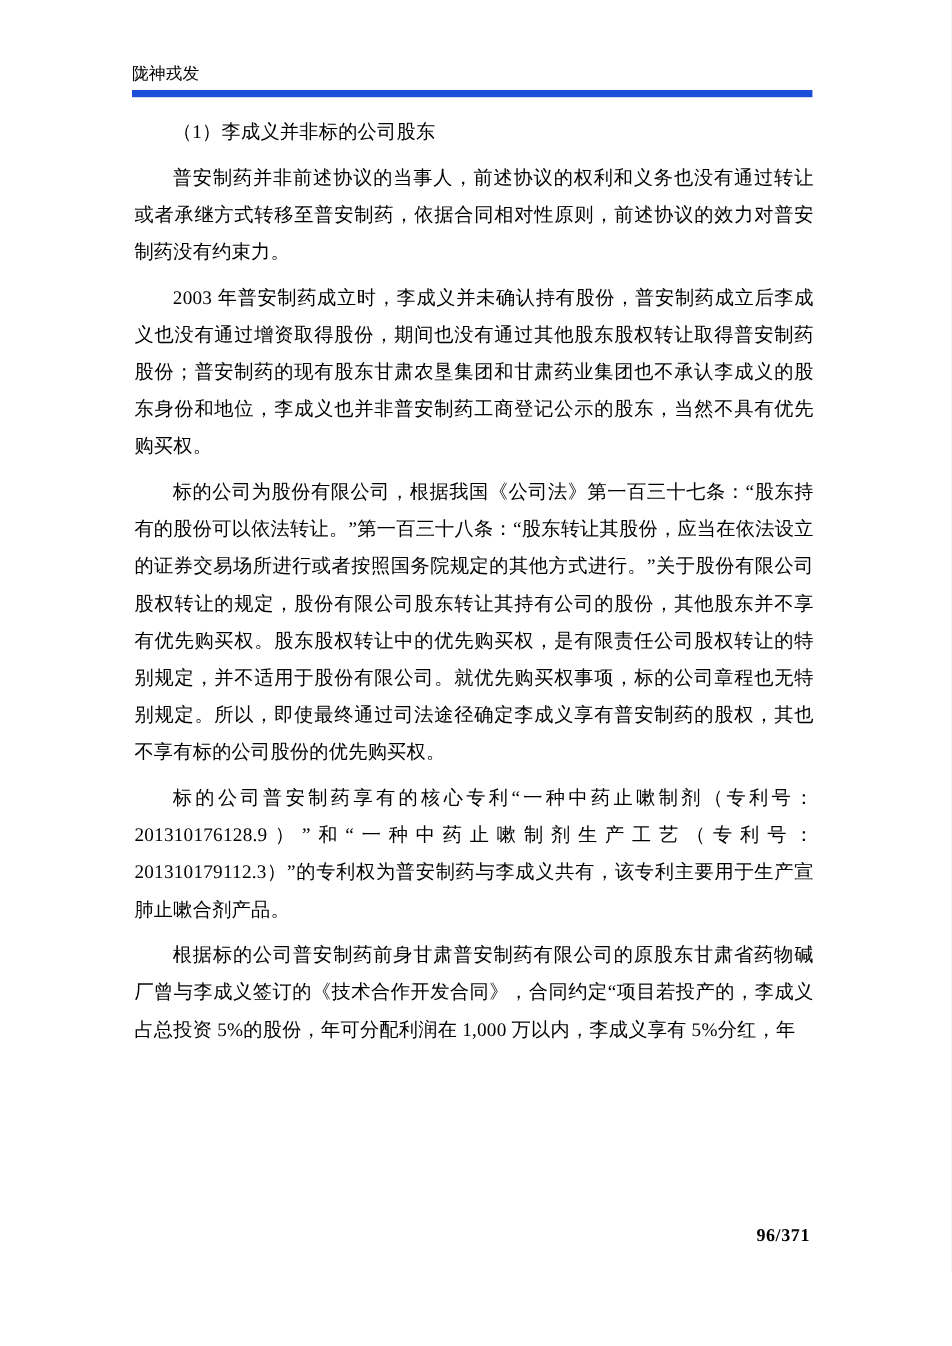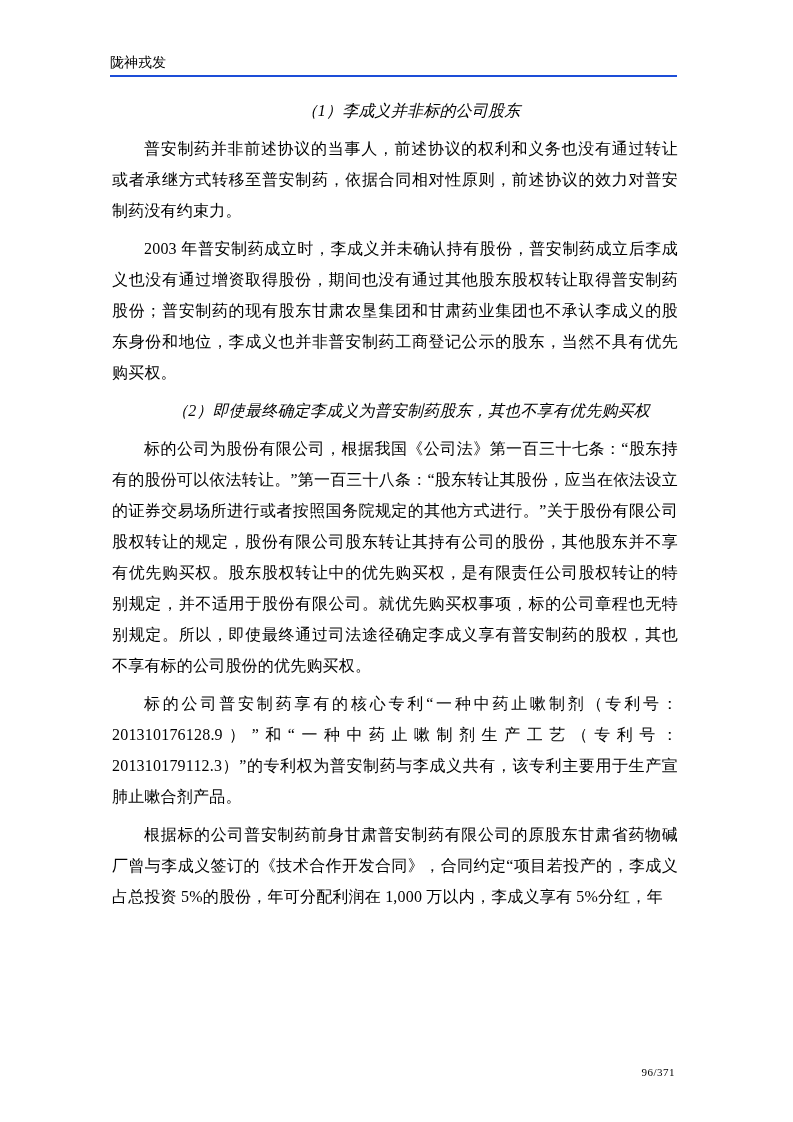--- a/index.html
+++ b/index.html
@@ -16,68 +16,65 @@
     overflow: hidden;
   }
   .header {
     position: absolute;
     left: 110px;
     right: 116px;
     top: 54px;
     display: flex;
     justify-content: space-between;
     align-items: flex-end;
-    border-bottom: 2px solid #1d4ed8;
+    border-bottom: 6px solid #1d4ed8;
     padding-bottom: 3px;
     font-size: 14px;
     line-height: 18px;
     white-space: nowrap;
   }
   .content {
     position: absolute;
     left: 112px;
     top: 95px;
     width: 566px;
     font-size: 16px;
     line-height: 31px;
     text-align: justify;
     letter-spacing: 0.2px;
   }
   .content p {
     margin: 0 0 7px 0;
     text-indent: 2em;
   }
   .content p.section-heading {
-    text-align: center;
-    font-style: italic;
+    text-align: left;
   }
   .page-number {
     position: absolute;
     right: 118px;
     top: 1022px;
-    font-size: 11px;
-    font-weight: normal;
+    font-size: 15px;
+    font-weight: bold;
     letter-spacing: 0.5px;
-    margin-top: 44px;
   }
 </style>
 </head>
 <body>
 
 <div class="page">
 
   <div class="header">
     <span>陇神戎发</span>
   </div>
 
   <div class="content">
     <p class="section-heading">（1）李成义并非标的公司股东</p>
     <p>普安制药并非前述协议的当事人，前述协议的权利和义务也没有通过转让或者承继方式转移至普安制药，依据合同相对性原则，前述协议的效力对普安制药没有约束力。</p>
     <p>2003 年普安制药成立时，李成义并未确认持有股份，普安制药成立后李成义也没有通过增资取得股份，期间也没有通过其他股东股权转让取得普安制药股份；普安制药的现有股东甘肃农垦集团和甘肃药业集团也不承认李成义的股东身份和地位，李成义也并非普安制药工商登记公示的股东，当然不具有优先购买权。</p>
-    <p class="section-heading">（2）即使最终确定李成义为普安制药股东，其也不享有优先购买权</p>
     <p>标的公司为股份有限公司，根据我国《公司法》第一百三十七条：“股东持有的股份可以依法转让。”第一百三十八条：“股东转让其股份，应当在依法设立的证券交易场所进行或者按照国务院规定的其他方式进行。”关于股份有限公司股权转让的规定，股份有限公司股东转让其持有公司的股份，其他股东并不享有优先购买权。股东股权转让中的优先购买权，是有限责任公司股权转让的特别规定，并不适用于股份有限公司。就优先购买权事项，标的公司章程也无特别规定。所以，即使最终通过司法途径确定李成义享有普安制药的股权，其也不享有标的公司股份的优先购买权。</p>
     <p>标的公司普安制药享有的核心专利“一种中药止嗽制剂（专利号：201310176128.9）”和“一种中药止嗽制剂生产工艺（专利号：201310179112.3）”的专利权为普安制药与李成义共有，该专利主要用于生产宣肺止嗽合剂产品。</p>
     <p>根据标的公司普安制药前身甘肃普安制药有限公司的原股东甘肃省药物碱厂曾与李成义签订的《技术合作开发合同》，合同约定“项目若投产的，李成义占总投资 5%的股份，年可分配利润在 1,000 万以内，李成义享有 5%分红，年</p>
   </div>
 
   <div class="page-number">96/371</div>
 
 </div>
 
 </body></html>

